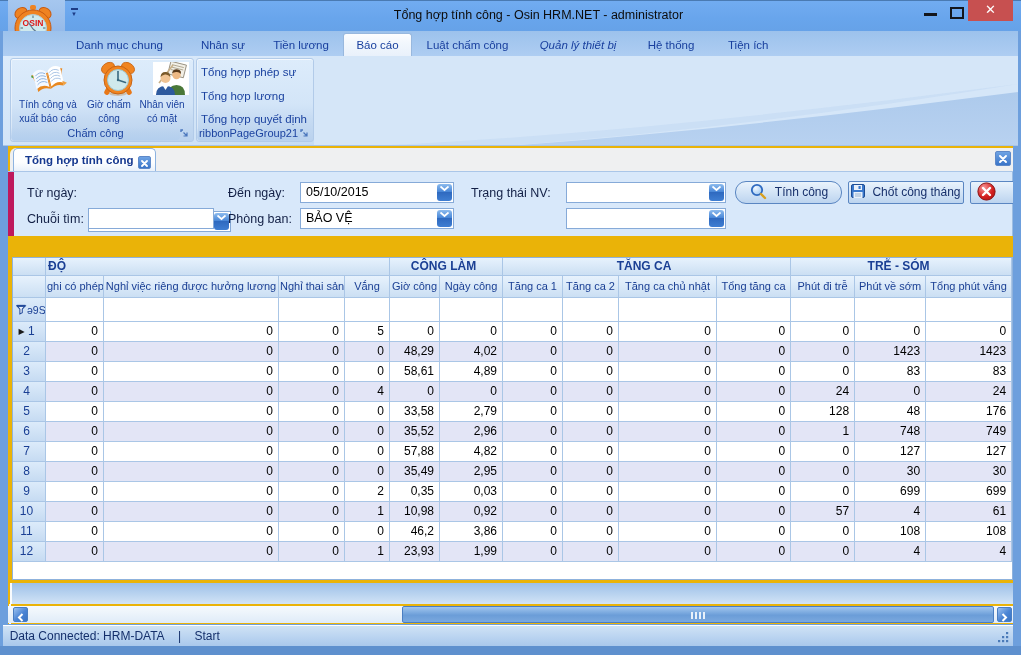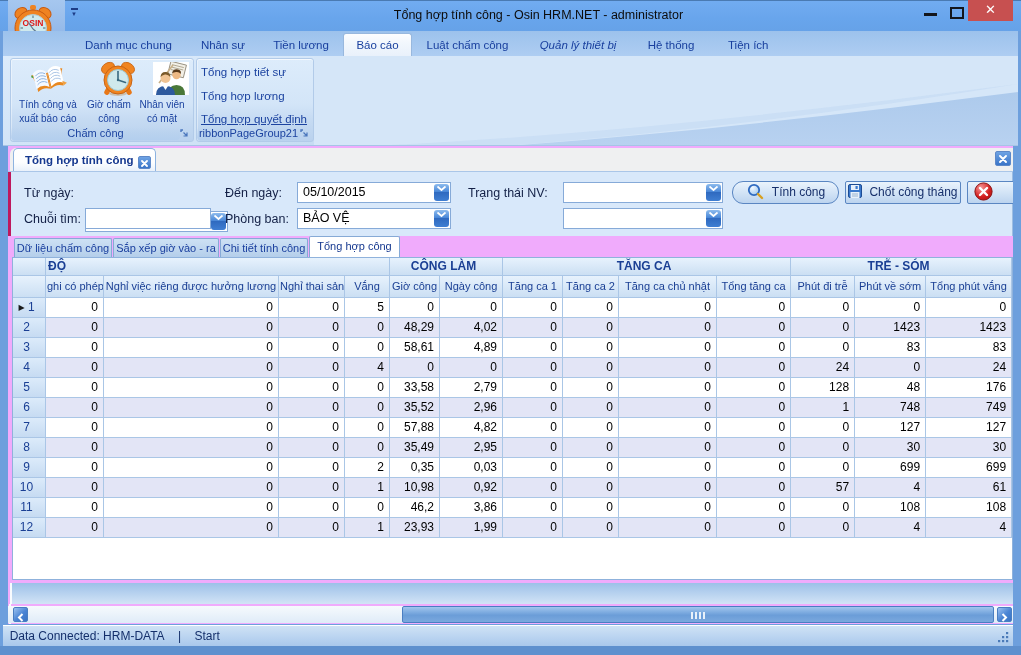--- a/index.html
+++ b/index.html
@@ -36,36 +36,36 @@
   background:linear-gradient(#ddecfb,#d3e5f8 55%,#c5daf2 75%,#bad2ee);}
 #grp1{left:7px;width:184px;}
 #grp2{left:193px;width:118px;}
 .gcap{position:absolute;left:0;bottom:1px;width:calc(100% - 13px);height:13px;font-size:11px;background:linear-gradient(rgba(190,212,240,0),#b4cfee);border-radius:0 0 3px 3px;
   color:#1c43a0;text-align:center;line-height:13px;}
 .launcher{position:absolute;bottom:2px;width:10px;height:10px;font-size:9px;color:#3a66b0;}
 .biglabel{position:absolute;font-size:10px;color:#1c43a0;text-align:center;line-height:13.5px;}
 .mitem{position:absolute;left:4px;font-size:11.5px;color:#1c43a0;white-space:nowrap;}
 
 
-#content{left:3px;top:146px;width:1015px;height:478px;background:#f0abfc;}
+#content{left:3px;top:146px;width:1015px;height:478px;background:#eab308;}
 
 
 #docstrip{left:7px;top:2px;width:1004px;height:23px;background:#eff0f1;border-radius:6px 0 0 0;}
 #doctab{left:10px;top:2px;width:143px;height:23px;background:linear-gradient(#ffffff,#fdfeff 60%,#e9f1fa);
   border:1px solid #8db3e0;border-bottom:none;border-radius:5px 5px 0 0;
   font-size:11.5px;font-weight:bold;color:#15388f;line-height:22px;padding-left:11px;}
 #doctab-x{left:135px;top:10px;width:13px;height:13px;line-height:12px;}
 #docbar-line{left:5px;top:25px;width:1006px;height:1px;background:#aac6e8;}
 #far-x{left:992px;top:5px;}
 .xbtn{position:absolute;width:16px;height:15px;border:1px solid #5d88c8;border-radius:2px;
   background:linear-gradient(#6ea3e4,#3a75c8);color:#fff;font-size:10px;font-weight:bold;
   text-align:center;line-height:14px;}
 
 
-#filter{left:5px;top:26px;width:1005px;height:64px;background:#d8e8fa;border-left:3px solid #be185d;border-right:1px solid #9dbde2;}
+#filter{left:5px;top:26px;width:1005px;height:64px;background:#d8e8fa;border-left:6px solid #be185d;border-right:1px solid #9dbde2;}
 .flabel{position:absolute;font-size:12.5px;color:#121f45;}
 .input{position:absolute;height:21px;background:#fff;border:1px solid #86aad8;}
 .combo .arrow{position:absolute;right:1px;top:1px;width:15px;height:17px;border-radius:3px;
   background:linear-gradient(#8ebcee,#4a88d8 45%,#2f6ac0 50%,#3f7ed2);color:#fff;font-size:8px;
   text-align:center;line-height:16px;}
 .combo .arrow svg{vertical-align:2px;}
 .inval{position:absolute;left:5px;top:2px;font-size:12.5px;color:#000;}
 .fbtn{position:absolute;height:23px;border:1px solid #5a86c2;border-radius:2px;
   background:linear-gradient(#eaf3fc,#d3e4f6 50%,#bcd4ef);
   font-size:12px;color:#17306b;text-align:center;}
@@ -148,21 +148,21 @@
       <line x1="9.5" y1="24" x2="12" y2="24"></line>
       <line x1="32" y1="24" x2="34.5" y2="24"></line>
     </g>
   <text x="22" y="22" font-size="8.5" font-weight="bold" fill="#e01818" text-anchor="middle" font-family="Liberation Sans">OSIN</text>
   <line x1="22" y1="25" x2="17.5" y2="18.5" stroke="#607890" stroke-width="1.3"></line>
   <line x1="22" y1="25" x2="29" y2="31" stroke="#607890" stroke-width="1.3"></line>
 </svg>
 
 <div class="abs" id="tabrow"></div>
 <div class="abs" id="tab-active"></div>
-<div class="rtab" style="left:85px;top:35px;width:80px;">Danh mục chung</div>
+<div class="rtab" style="left:76px;top:35px;width:80px;">Danh mục chung</div>
 <div class="rtab" style="left:200px;top:35px;width:46px;">Nhân sự</div>
 <div class="rtab" style="left:272px;top:35px;width:58px;">Tiền lương</div>
 <div class="rtab" style="left:352px;top:35px;width:51px;">Báo cáo</div>
 <div class="rtab" style="left:425px;top:35px;width:85px;">Luật chấm công</div>
 <div class="rtab" style="left:536px;top:35px;width:84px;font-style:italic;">Quản lý thiết bị</div>
 <div class="rtab" style="left:645px;top:35px;width:52px;">Hệ thống</div>
 <div class="rtab" style="left:728px;top:35px;width:40px;">Tiện ích</div>
 
 <div class="abs" id="ribbon">
   <svg style="position:absolute;right:0;top:0" width="704" height="89" viewBox="0 0 704 89">
@@ -223,23 +223,23 @@
     <div class="biglabel" style="left:-2px;top:39px;width:78px;">Tính công và<br>xuất báo cáo</div>
     <div class="biglabel" style="left:69px;top:39px;width:58px;">Giờ chấm<br>công</div>
     <div class="biglabel" style="left:122px;top:39px;width:58px;">Nhân viên<br>có mặt</div>
     <div class="gcap">Chấm công</div>
     <div class="launcher" style="right:3px;"><svg width="9" height="9" viewBox="0 0 9 9">
           <path d="M1 3 L1 1 L3 1" fill="none" stroke="#4a76bc" stroke-width="1.4"></path>
           <path d="M3.5 3.5 L7 7 M7 3.5 L7 7 L3.5 7" fill="none" stroke="#4a76bc" stroke-width="1.2"></path>
         </svg></div>
   </div>
   <div class="rgroup" id="grp2">
-    <div class="mitem" style="top:7px;">Tổng hợp tiết sự</div>
+    <div class="mitem" style="top:7px;">Tổng hợp phép sự</div>
     <div class="mitem" style="top:31px;">Tổng hợp lương</div>
-    <div class="mitem" style="top:54px;text-decoration:underline;">Tổng hợp quyết định</div>
+    <div class="mitem" style="top:54px;">Tổng hợp quyết định</div>
     <div class="gcap">ribbonPageGroup21</div>
     <div class="launcher" style="right:3px;"><svg width="9" height="9" viewBox="0 0 9 9">
           <path d="M1 3 L1 1 L3 1" fill="none" stroke="#4a76bc" stroke-width="1.4"></path>
           <path d="M3.5 3.5 L7 7 M7 3.5 L7 7 L3.5 7" fill="none" stroke="#4a76bc" stroke-width="1.2"></path>
         </svg></div>
   </div>
 </div>
 
 <div class="abs" id="content">
   <div class="abs" id="docstrip"></div>
@@ -317,26 +317,20 @@
           </svg></div>
       </div>
     <div class="flabel" style="left:457px;top:40px;margin-top:44px;">Loại nhân viên:</div>
     <div class="input combo" style="left:552px;top:36px;width:160px;">
         <div class="arrow"><svg width="9" height="6" viewBox="0 0 9 6">
             <path d="M0.5 0.5 L4.5 4 L8.5 0.5" fill="none" stroke="#fff" stroke-width="1.8"></path>
           </svg></div>
       </div>
   </div>
 
-  <div class="abs" id="innertabs">
-    <div class="itab" style="left:6px;width:98px;">Dữ liệu chấm công</div>
-    <div class="itab" style="left:105px;width:106px;">Sắp xếp giờ vào - ra</div>
-    <div class="itab" style="left:212px;width:88px;">Chi tiết tính công</div>
-    <div class="itab active" style="left:301px;width:91px;top:0px;height:23px;">Tổng hợp công</div>
-  </div>
 
   <div class="abs" id="grid">
       <table id="gtable">
         <colgroup>
           <col style="width:33px">
           <col style="width:58px">
           <col style="width:175px">
           <col style="width:66px">
           <col style="width:45px">
           <col style="width:50px">
@@ -366,20 +360,39 @@
             <td class="hdrcell">Giờ công</td>
             <td class="hdrcell">Ngày công</td>
             <td class="hdrcell">Tăng ca 1</td>
             <td class="hdrcell">Tăng ca 2</td>
             <td class="hdrcell">Tăng ca chủ nhật</td>
             <td class="hdrcell">Tổng tăng ca</td>
             <td class="hdrcell">Phút đi trễ</td>
             <td class="hdrcell">Phút về sớm</td>
             <td class="hdrcell hdrlast">Tổng phút vắng</td>
           </tr>
+          <tr class="filtrow">
+            <td class="ind filtind"><svg width="11" height="11" viewBox="0 0 13 13" style="vertical-align:-1px">
+                <path d="M1 2h10l-3.6 4v4.4l-2.8 1.4V6z" fill="#e9f1fb" stroke="#234a9a" stroke-width="1.2"></path>
+                <rect x="1" y="1" width="10" height="2.4" fill="#234a9a"></rect>
+              </svg><span class="filttxt">ǝ9S</span></td>
+            <td class="filtcell"></td>
+            <td class="filtcell"></td>
+            <td class="filtcell"></td>
+            <td class="filtcell"></td>
+            <td class="filtcell"></td>
+            <td class="filtcell"></td>
+            <td class="filtcell"></td>
+            <td class="filtcell"></td>
+            <td class="filtcell"></td>
+            <td class="filtcell"></td>
+            <td class="filtcell"></td>
+            <td class="filtcell"></td>
+            <td class="filtcell"></td>
+          </tr>
           <tr class="datarow">
             <td class="ind rowind"><span class="focarr">▶</span> 1</td>
             <td class="dcell">0</td>
             <td class="dcell">0</td>
             <td class="dcell">0</td>
             <td class="dcell">5</td>
             <td class="dcell">0</td>
             <td class="dcell">0</td>
             <td class="dcell">0</td>
             <td class="dcell">0</td>

